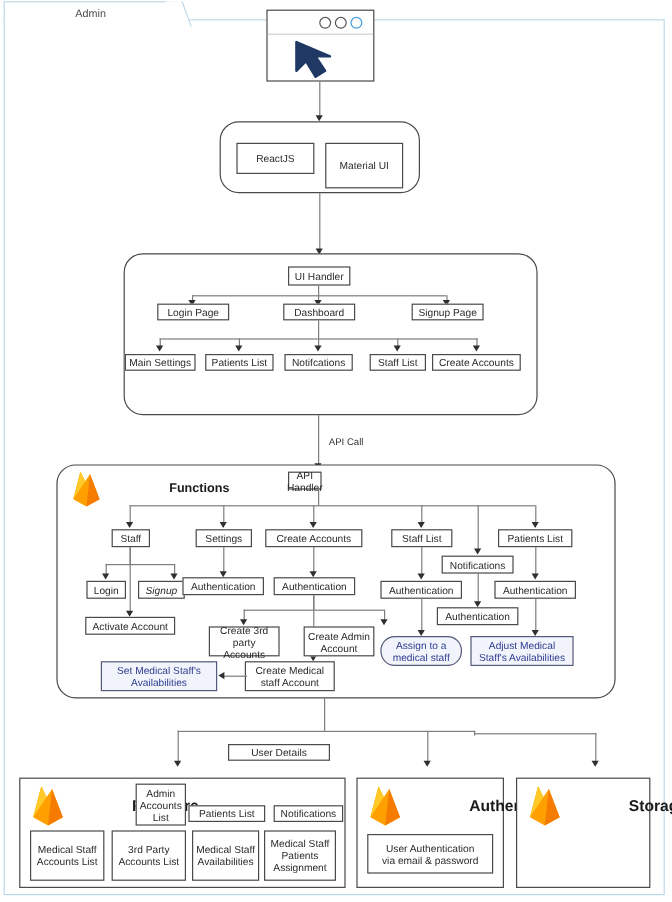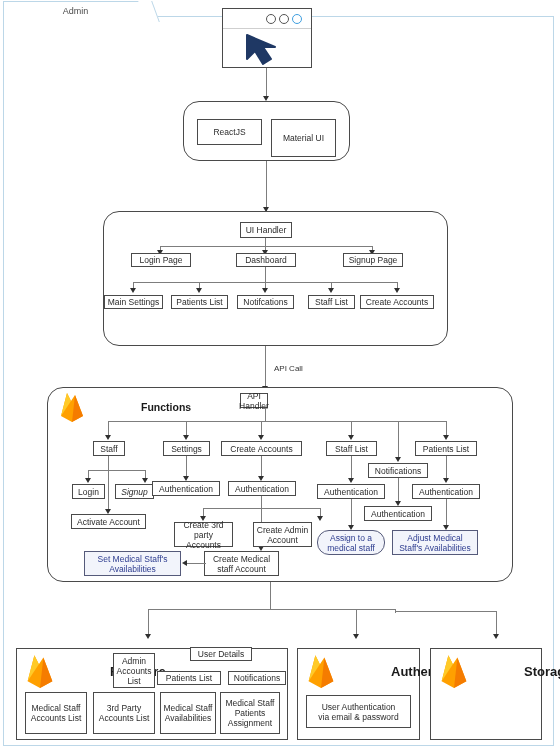--- a/index.html
+++ b/index.html
@@ -234,21 +234,21 @@
 
   <div class="plain" style="left:16px;top:648px;width:272px;height:92px;"></div>
   <svg class="fire" style="left:24px;top:653px;" width="32" height="36" viewBox="0 0 28 32">
     <path d="M3 25 L9 2 L13 10 L17 4 L25 25 L14 31 Z" fill="#ffa000"></path>
     <path d="M3 25 L9 2 L13 10 L9 16 Z" fill="#ffca28"></path>
     <path d="M17 4 L25 25 L14 31 Z" fill="#f57c00"></path>
   </svg>
   <div class="sec-title big" style="left:62px;top:664px;">Firestore</div>
 
   <div class="box multiline" style="left:113px;top:653px;width:42px;height:35px;">Admin<br>Accounts<br>List</div>
-  <div class="box" style="left:190px;top:647px;width:62px;height:14px;">User Details</div>
+  <div class="box" style="left:190px;top:620px;width:85px;height:14px;">User Details</div>
   <div class="box" style="left:157px;top:671px;width:64px;height:14px;">Patients List</div>
   <div class="box" style="left:228px;top:671px;width:58px;height:14px;">Notifications</div>
 
   <div class="box multiline" style="left:25px;top:692px;width:62px;height:42px;">Medical Staff<br>Accounts List</div>
   <div class="box multiline" style="left:93px;top:692px;width:62px;height:42px;">3rd Party<br>Accounts List</div>
   <div class="box multiline" style="left:160px;top:692px;width:56px;height:42px;">Medical Staff<br>Availabilities</div>
   <div class="box multiline" style="left:220px;top:692px;width:60px;height:42px;">Medical Staff<br>Patients<br>Assignment</div>
 
   <div class="plain" style="left:297px;top:648px;width:123px;height:92px;"></div>
   <svg class="fire" style="left:305px;top:653px;" width="32" height="36" viewBox="0 0 28 32">

